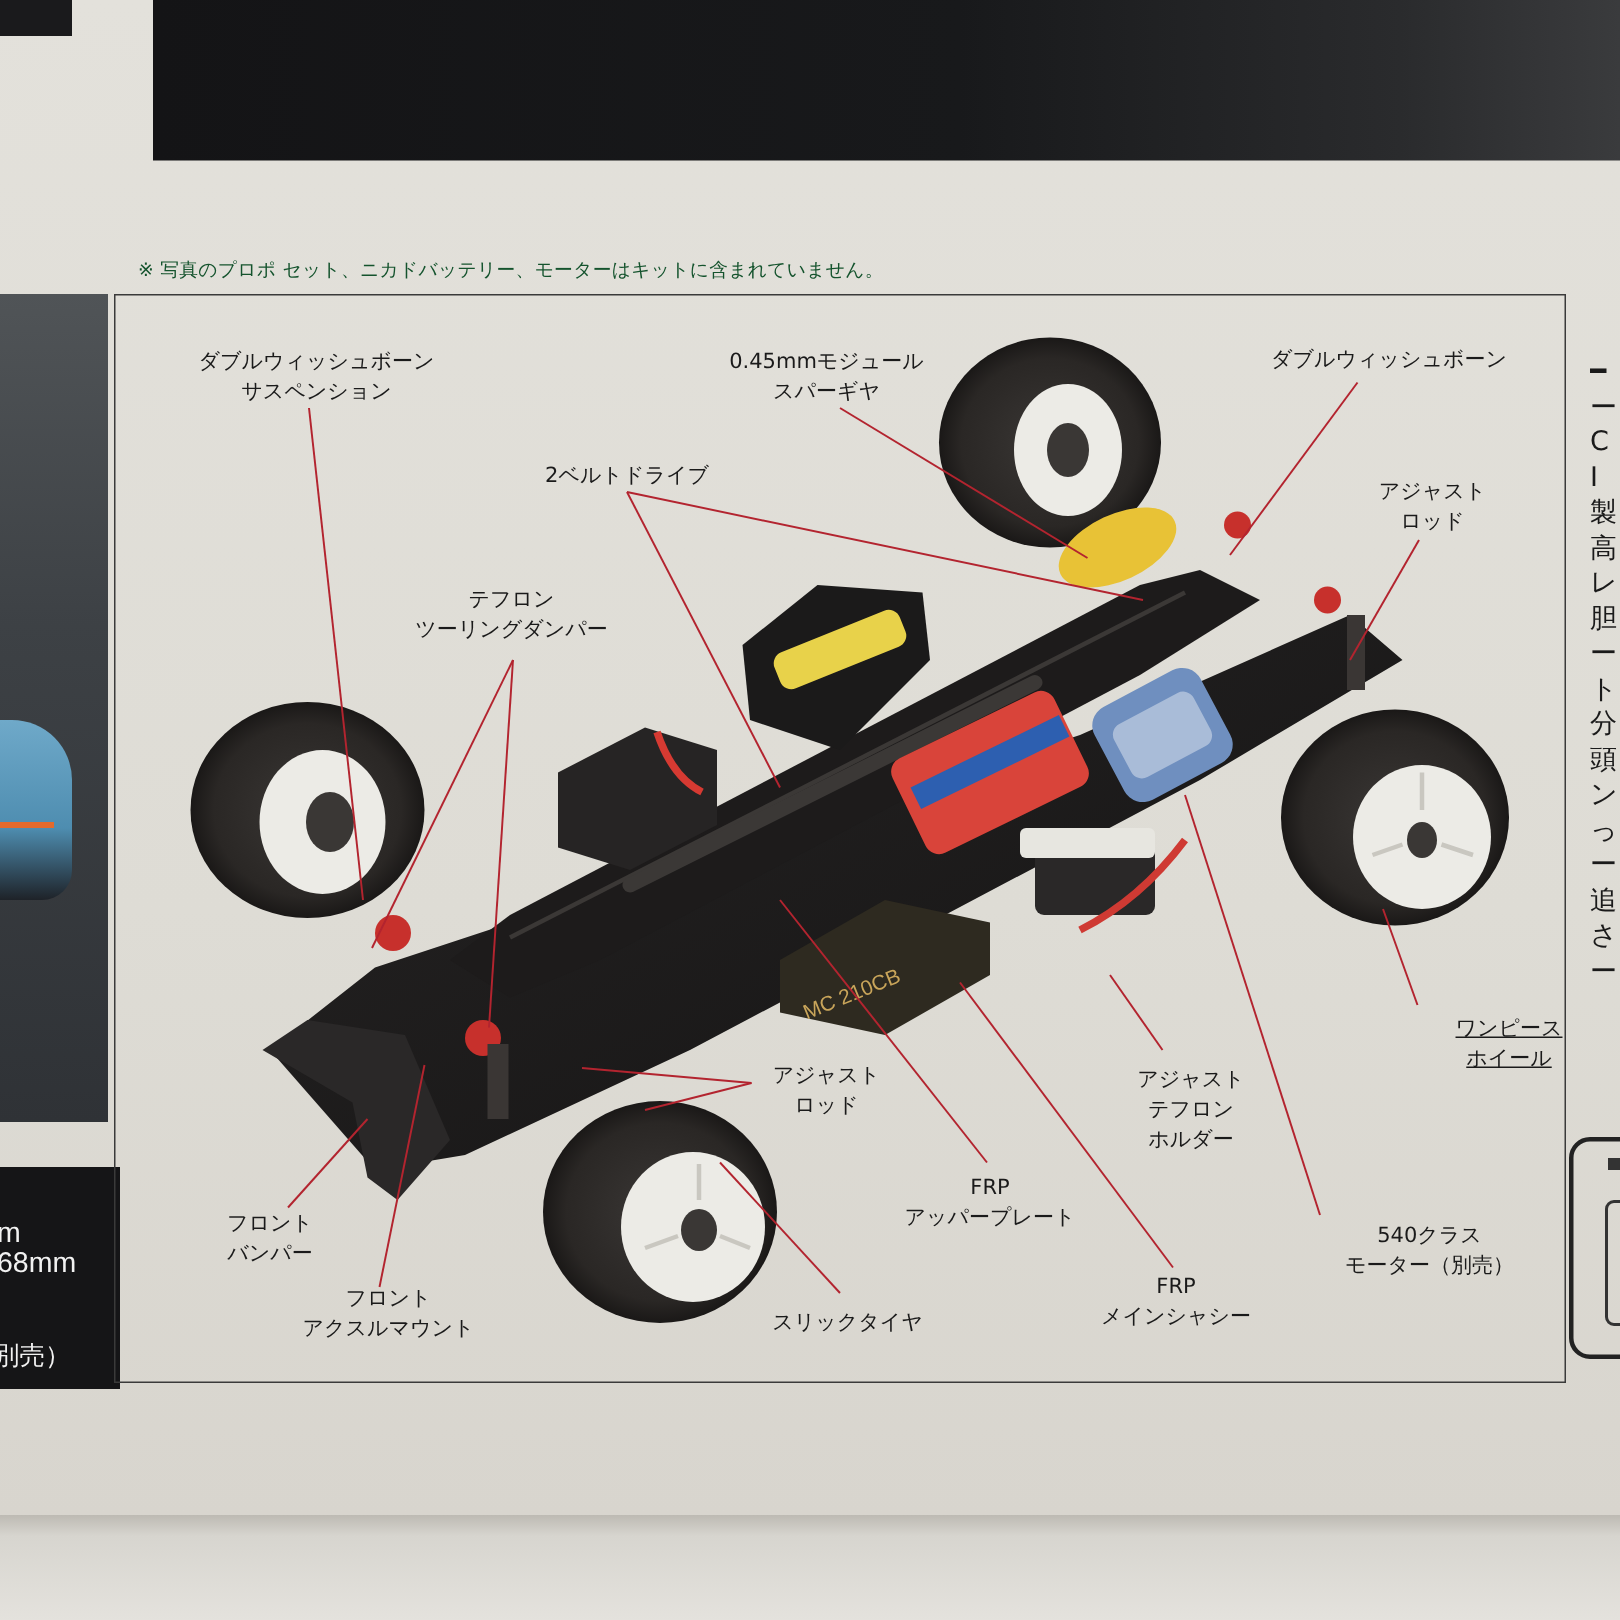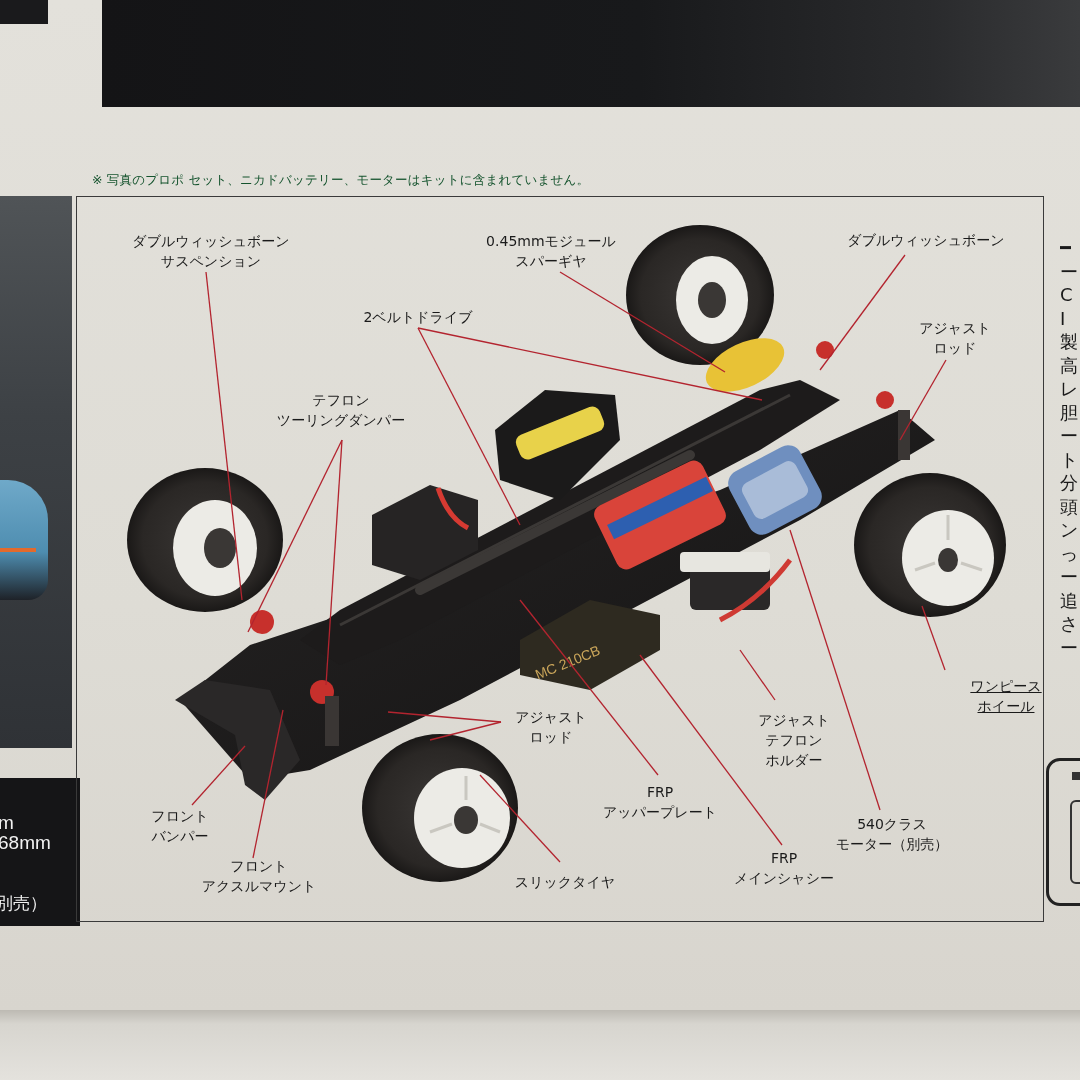--- a/index.html
+++ b/index.html
@@ -231,21 +231,21 @@
 </div>
 <div class="lbl" style="left:794px;top:710px;">
   <span>アジャスト</span>
     <span>テフロン</span>
     <span>ホルダー</span>
 </div>
 <div class="lbl" style="left:660px;top:782px;">
   <span>FRP</span>
     <span>アッパープレート</span>
 </div>
-<div class="lbl" style="left:892px;top:814px;">
+<div class="lbl" style="left:953px;top:814px;">
   <span>540クラス</span>
     <span>モーター（別売）</span>
 </div>
 <div class="lbl" style="left:180px;top:806px;">
   <span>フロント</span>
     <span>バンパー</span>
 </div>
 <div class="lbl" style="left:259px;top:856px;">
   <span>フロント</span>
     <span>アクスルマウント</span>

